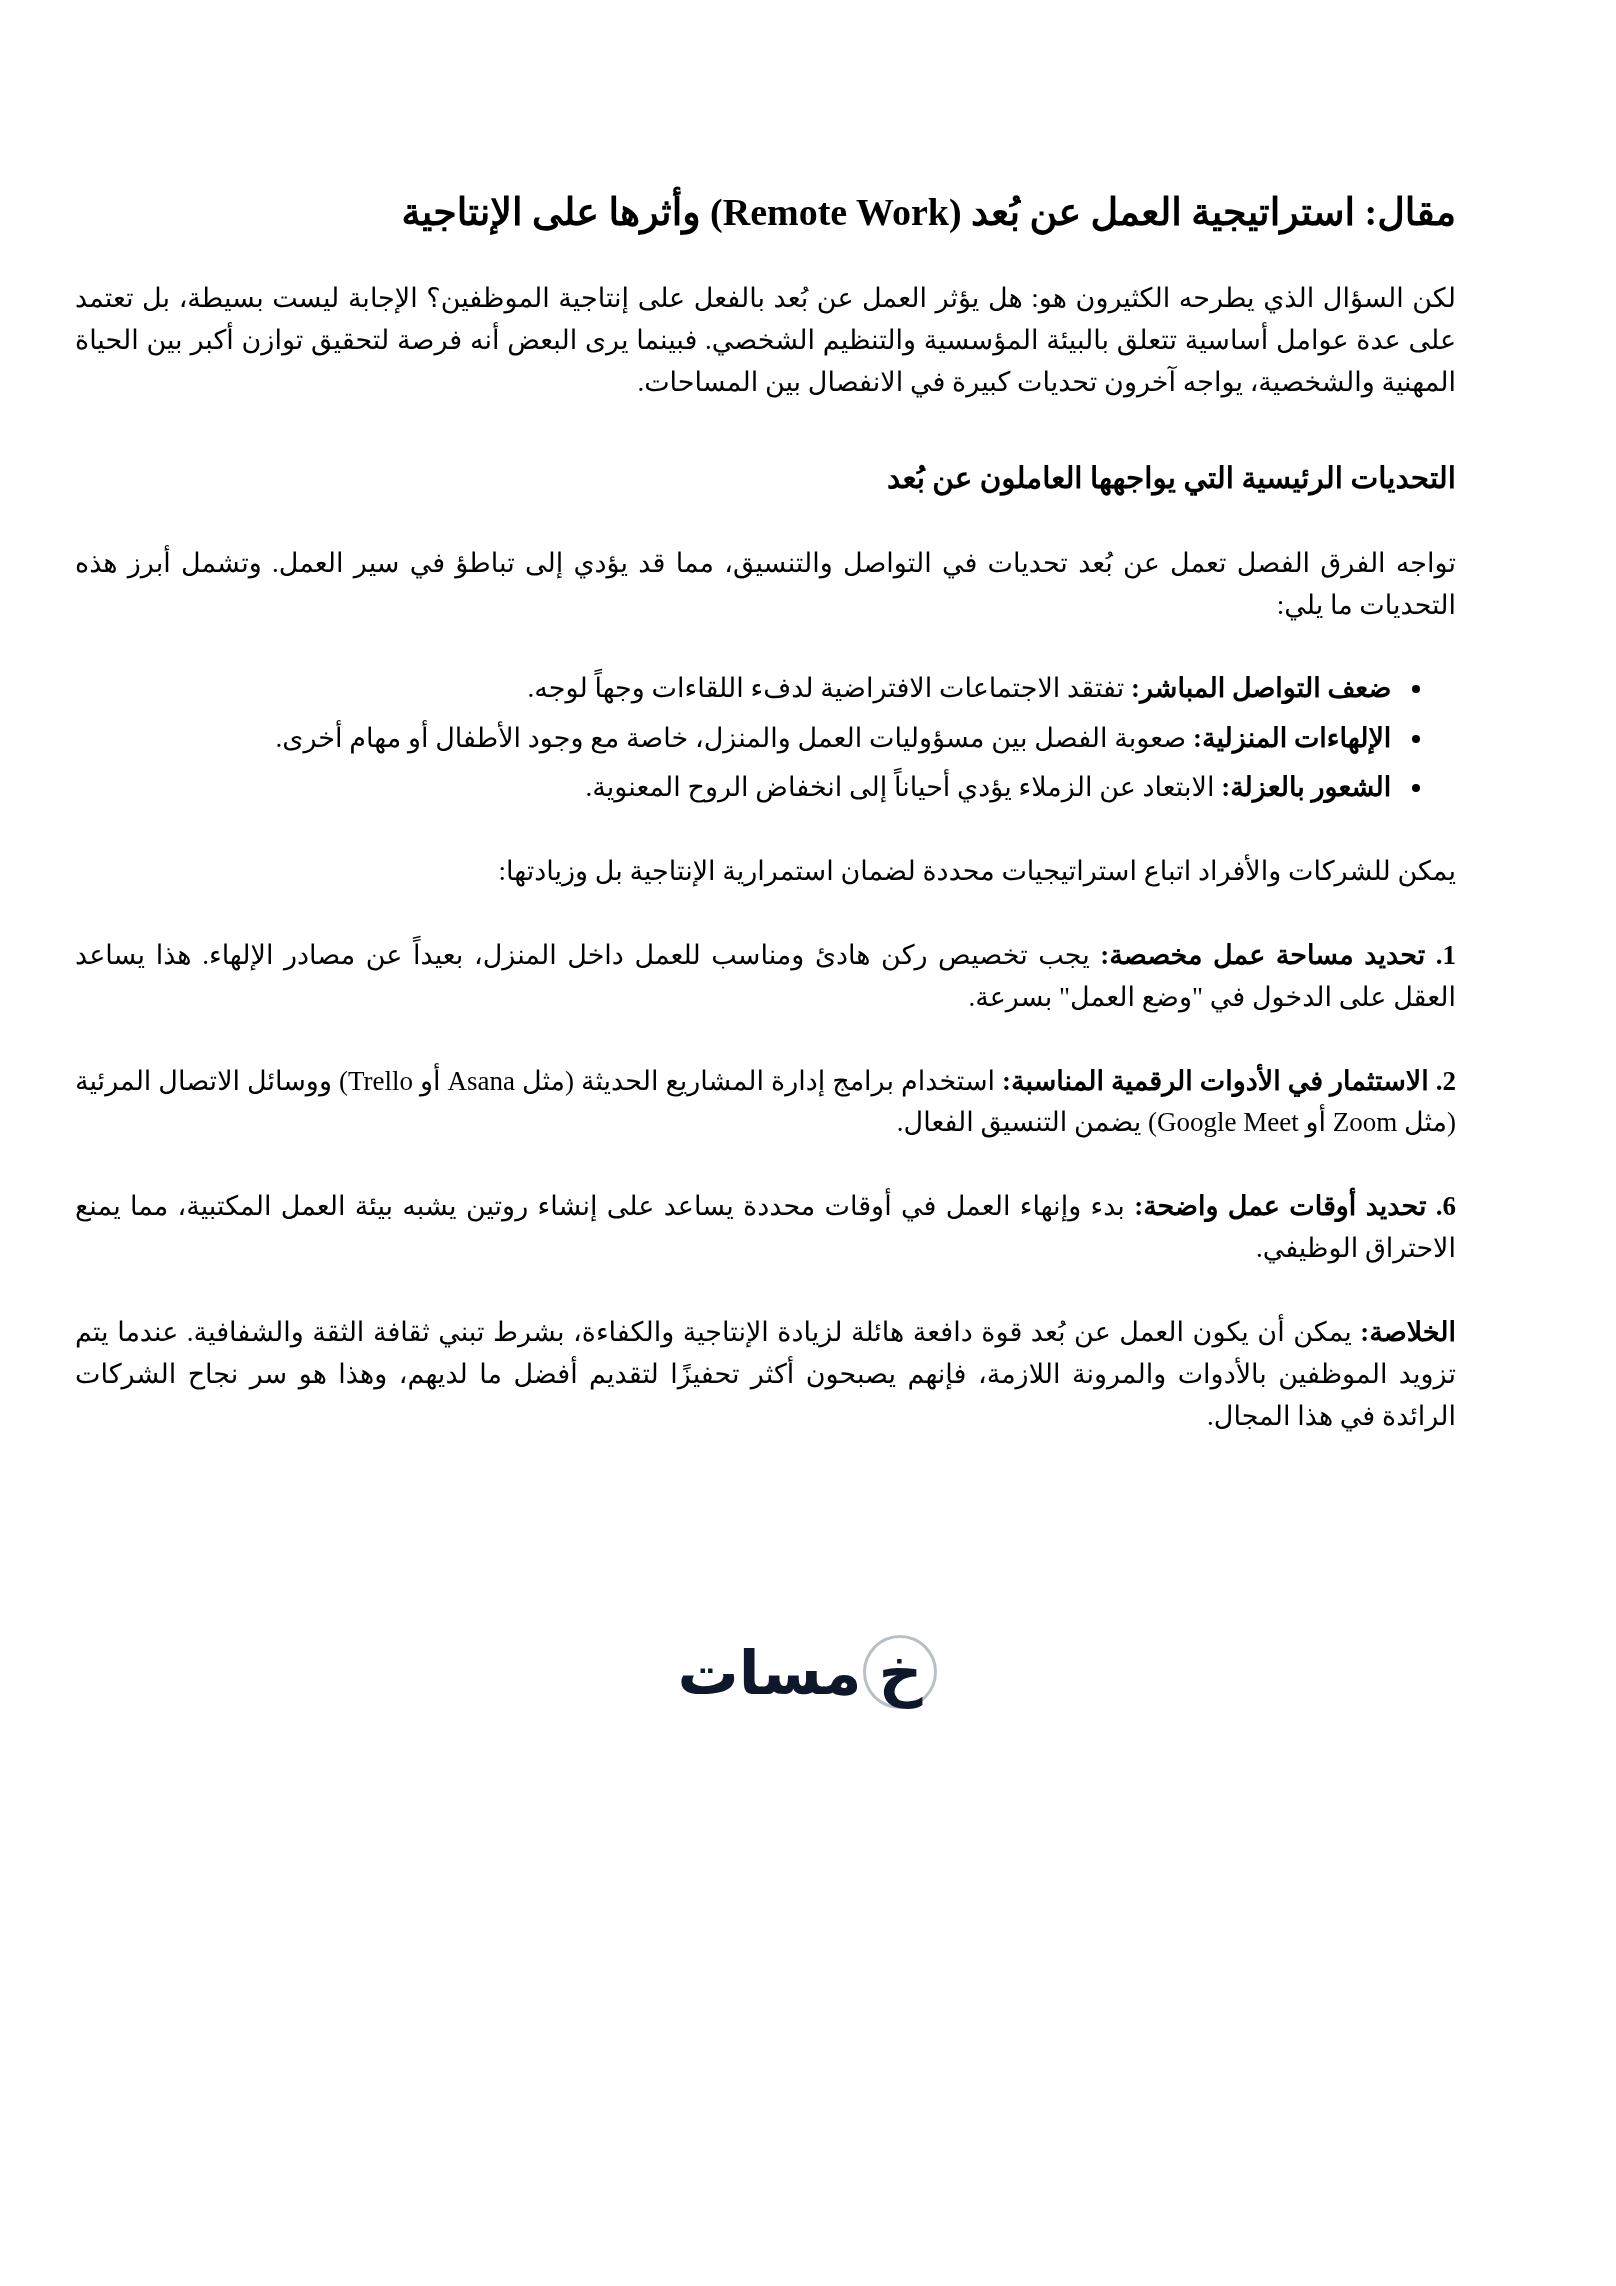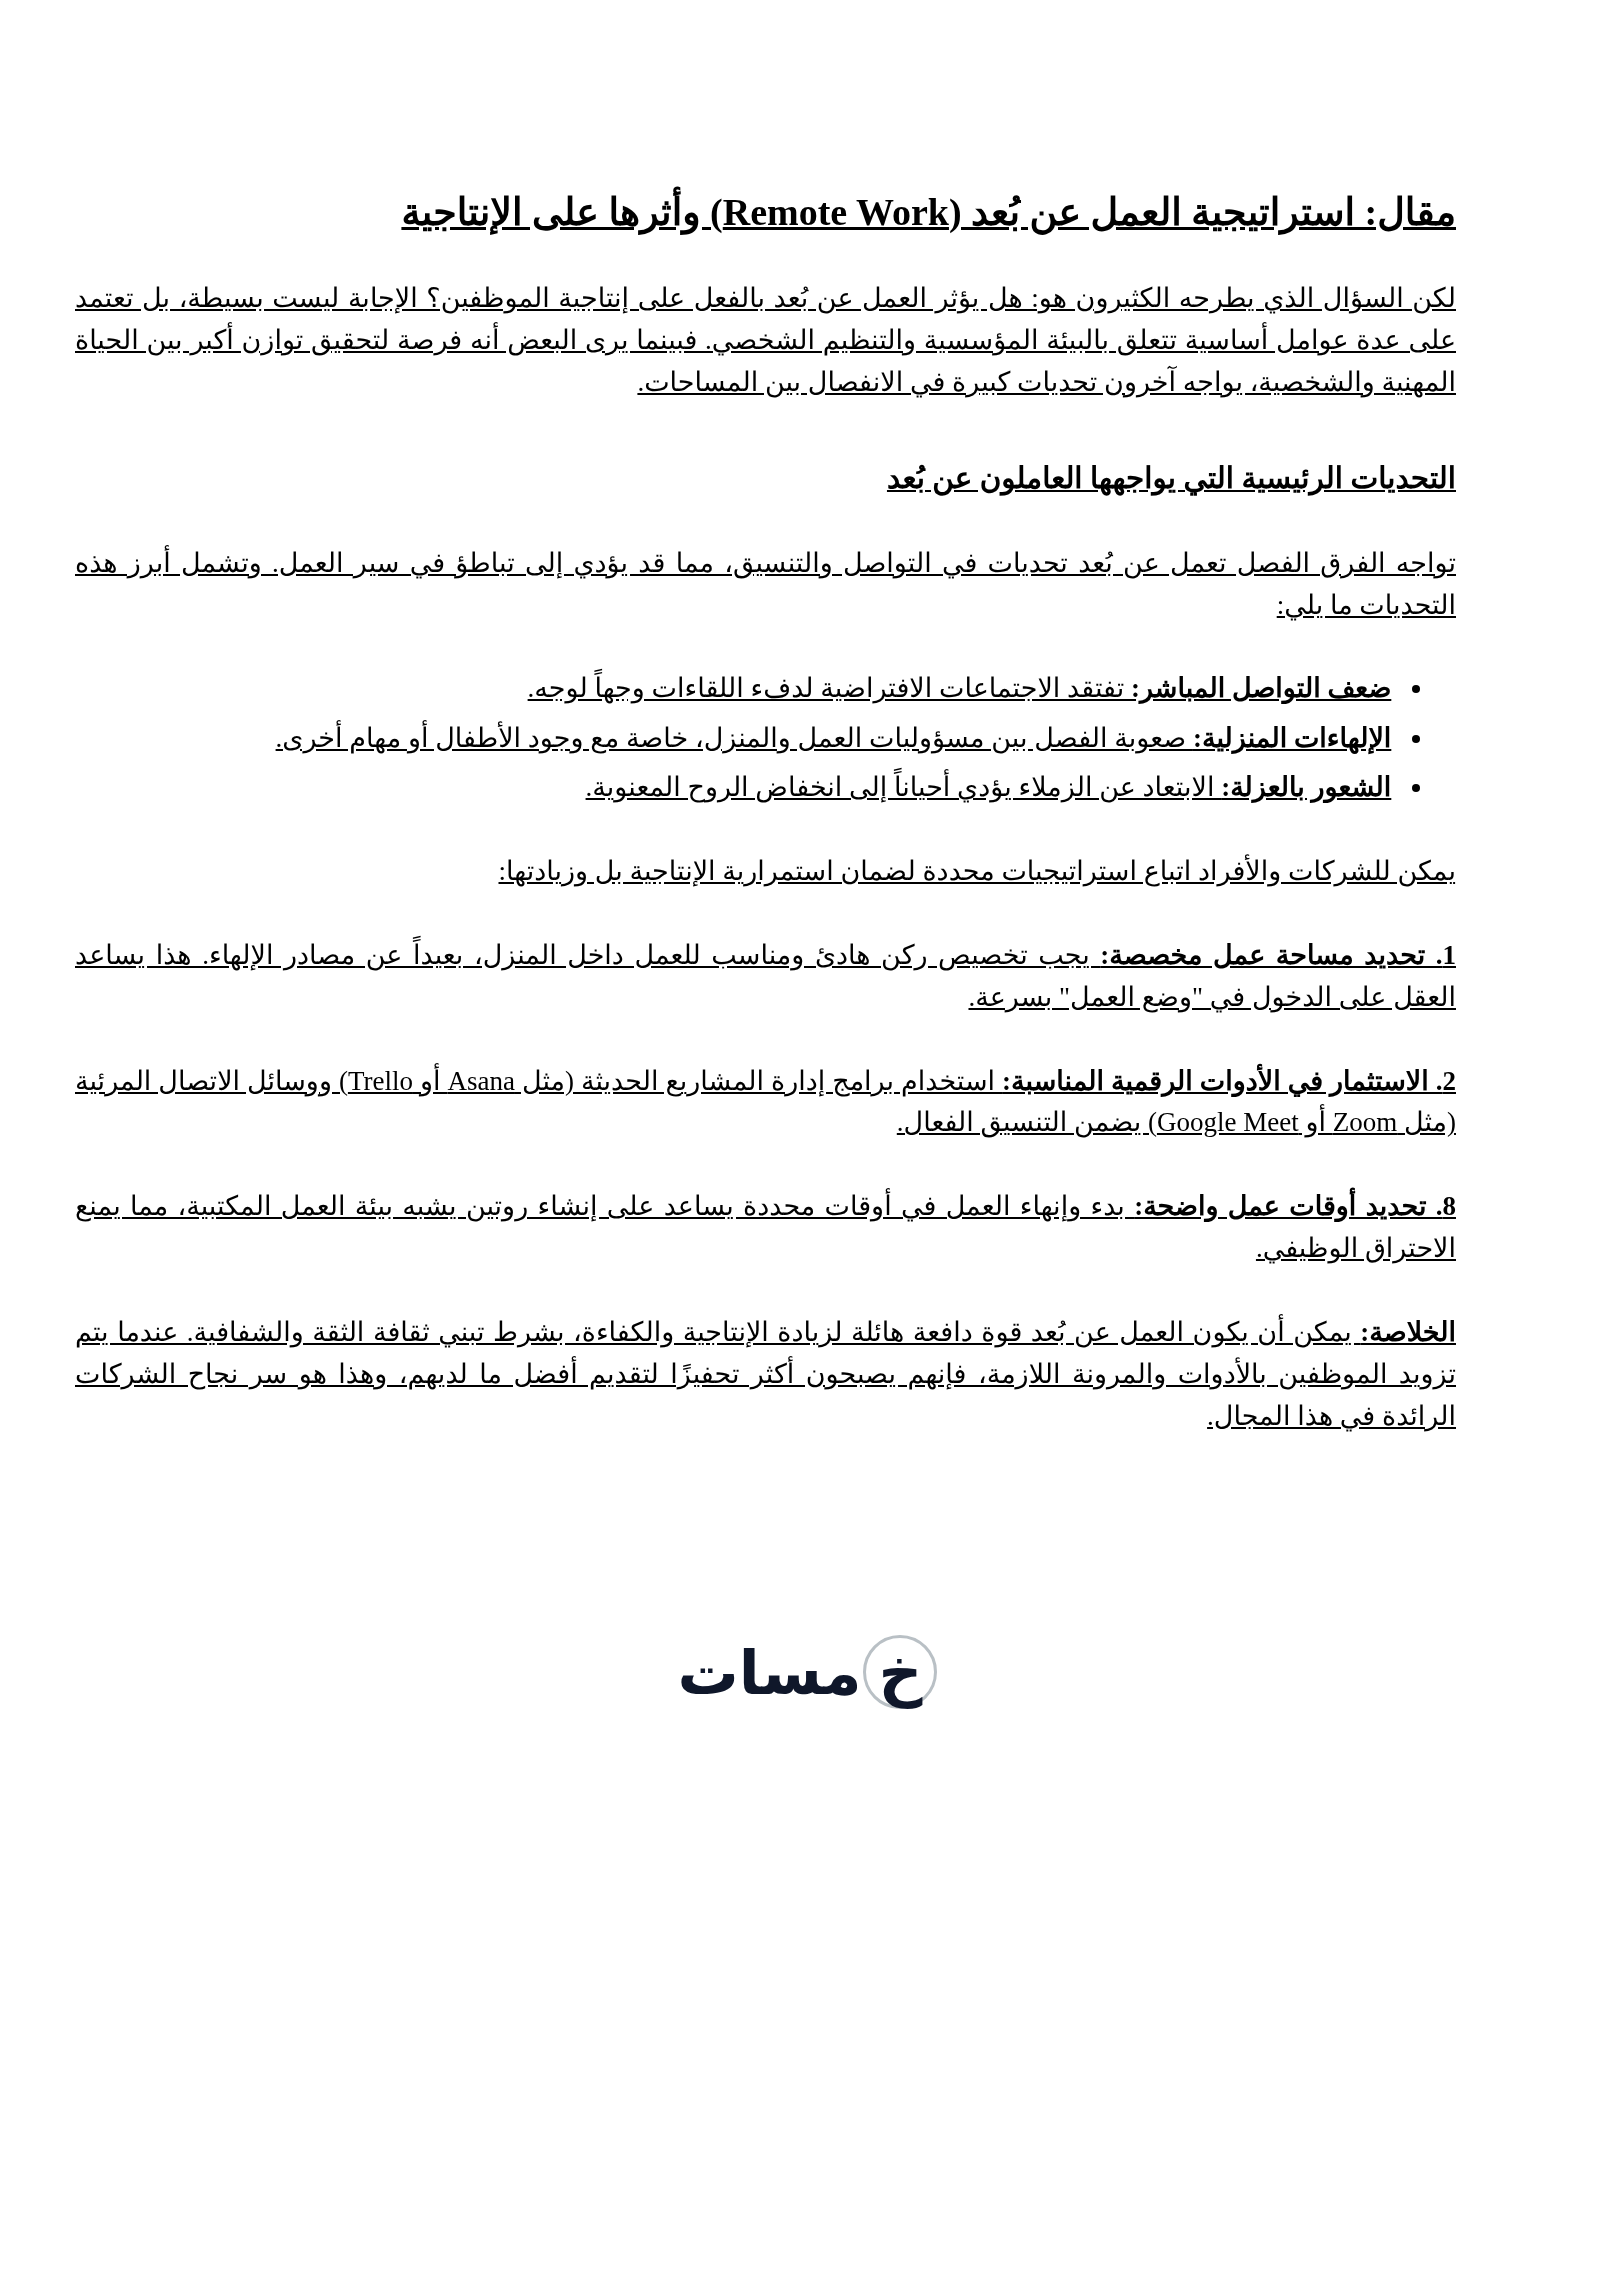--- a/index.html
+++ b/index.html
@@ -12,21 +12,20 @@
     width: 1617px;
     height: 1920px;
     margin: 0 auto;
     background: #ffffff;
     direction: rtl;
     color: #000000;
     font-family: "Liberation Serif", serif;
     box-sizing: border-box;
     padding: 183px 160px 0 76px;
     overflow: hidden;
-    text-decoration: underline;
   }
   .doc-title {
     font-size: 38px;
     font-weight: bold;
     line-height: 1.55;
     margin: 0 0 36px 0;
     text-align: right;
   }
   .body-p {
     font-size: 27px;
@@ -113,21 +112,21 @@
 
   <p class="body-p">
     <span class="lead">1. تحديد مساحة عمل مخصصة:</span><span> يجب تخصيص ركن هادئ ومناسب للعمل داخل المنزل، بعيداً عن مصادر الإلهاء. هذا يساعد العقل على الدخول في "وضع العمل" بسرعة.</span>
   </p>
 
   <p class="body-p">
     <span class="lead">2. الاستثمار في الأدوات الرقمية المناسبة:</span><span> استخدام برامج إدارة المشاريع الحديثة (مثل Asana أو Trello) ووسائل الاتصال المرئية (مثل Zoom أو Google Meet) يضمن التنسيق الفعال.</span>
   </p>
 
   <p class="body-p">
-    <span class="lead">8. تحديد أوقات عمل واضحة:</span><span> بدء وإنهاء العمل في أوقات محددة يساعد على إنشاء روتين يشبه بيئة العمل المكتبية، مما يمنع الاحتراق الوظيفي.</span>
+    <span class="lead">6. تحديد أوقات عمل واضحة:</span><span> بدء وإنهاء العمل في أوقات محددة يساعد على إنشاء روتين يشبه بيئة العمل المكتبية، مما يمنع الاحتراق الوظيفي.</span>
   </p>
 
   <p class="body-p">
     <span class="lead">الخلاصة:</span><span> يمكن أن يكون العمل عن بُعد قوة دافعة هائلة لزيادة الإنتاجية والكفاءة، بشرط تبني ثقافة الثقة والشفافية. عندما يتم تزويد الموظفين بالأدوات والمرونة اللازمة، فإنهم يصبحون أكثر تحفيزًا لتقديم أفضل ما لديهم، وهذا هو سر نجاح الشركات الرائدة في هذا المجال.</span>
   </p>
 
   <div class="watermark">
     <span class="ring">خ</span><span>مسات</span>
   </div>
 

